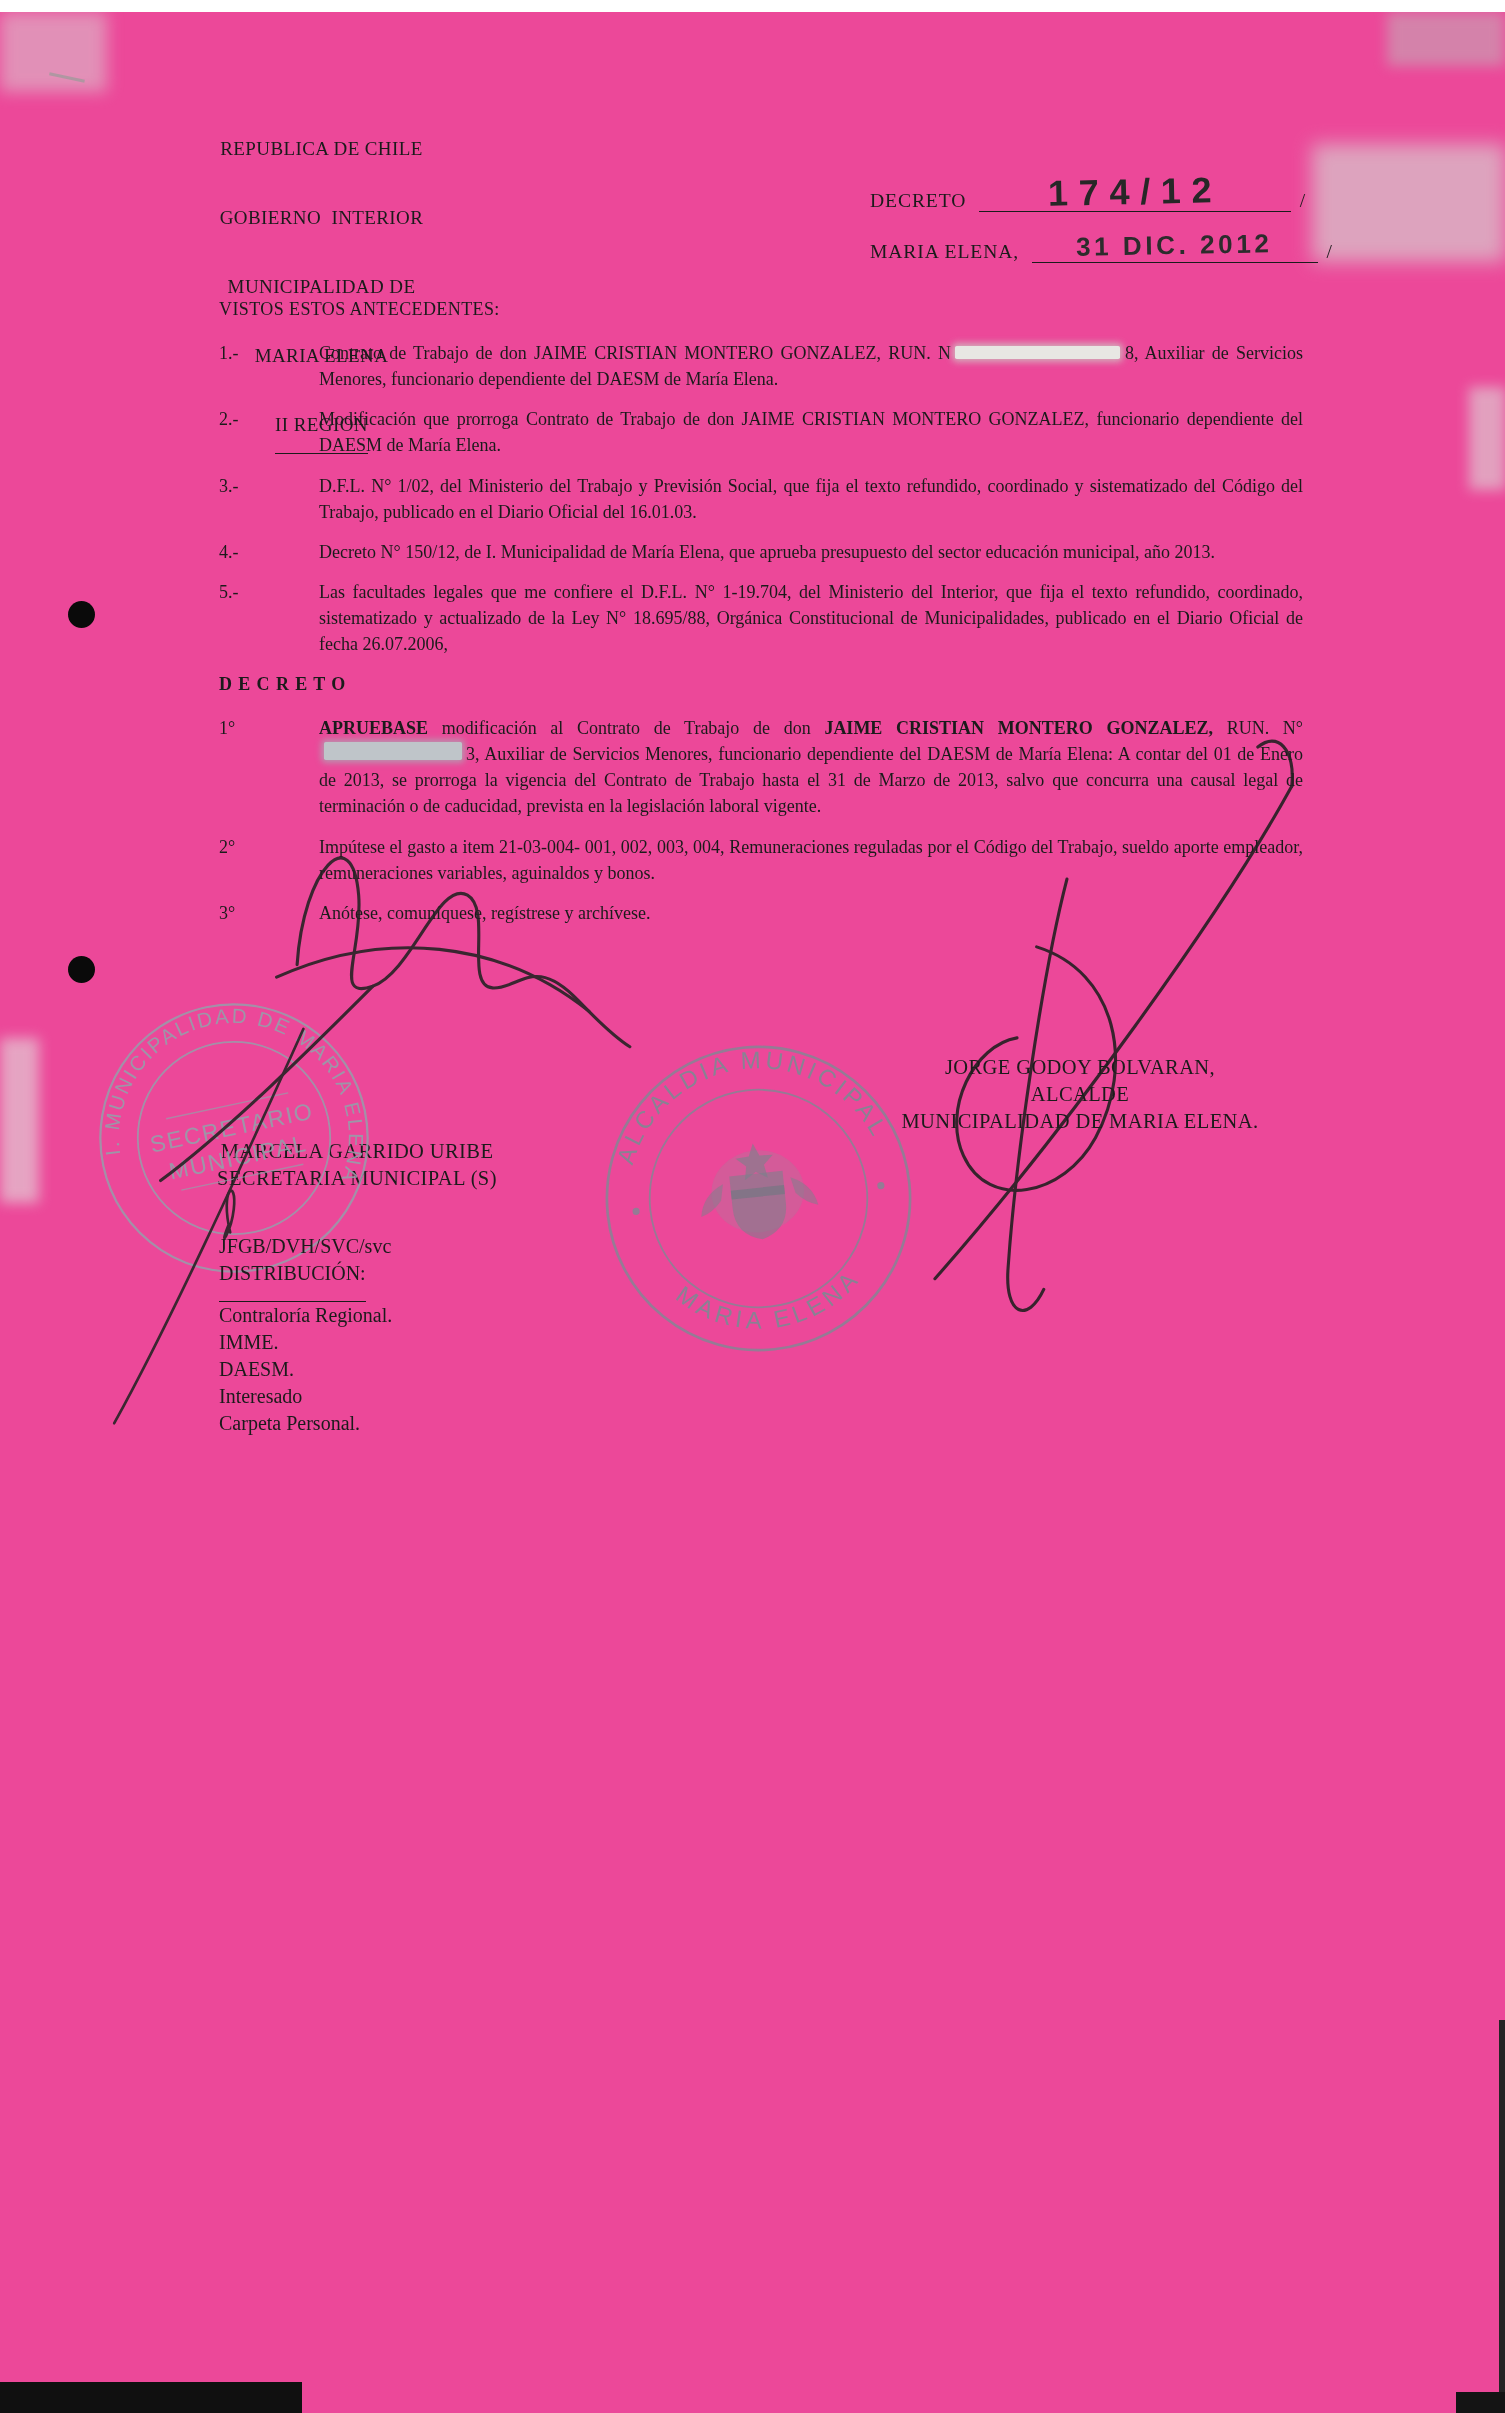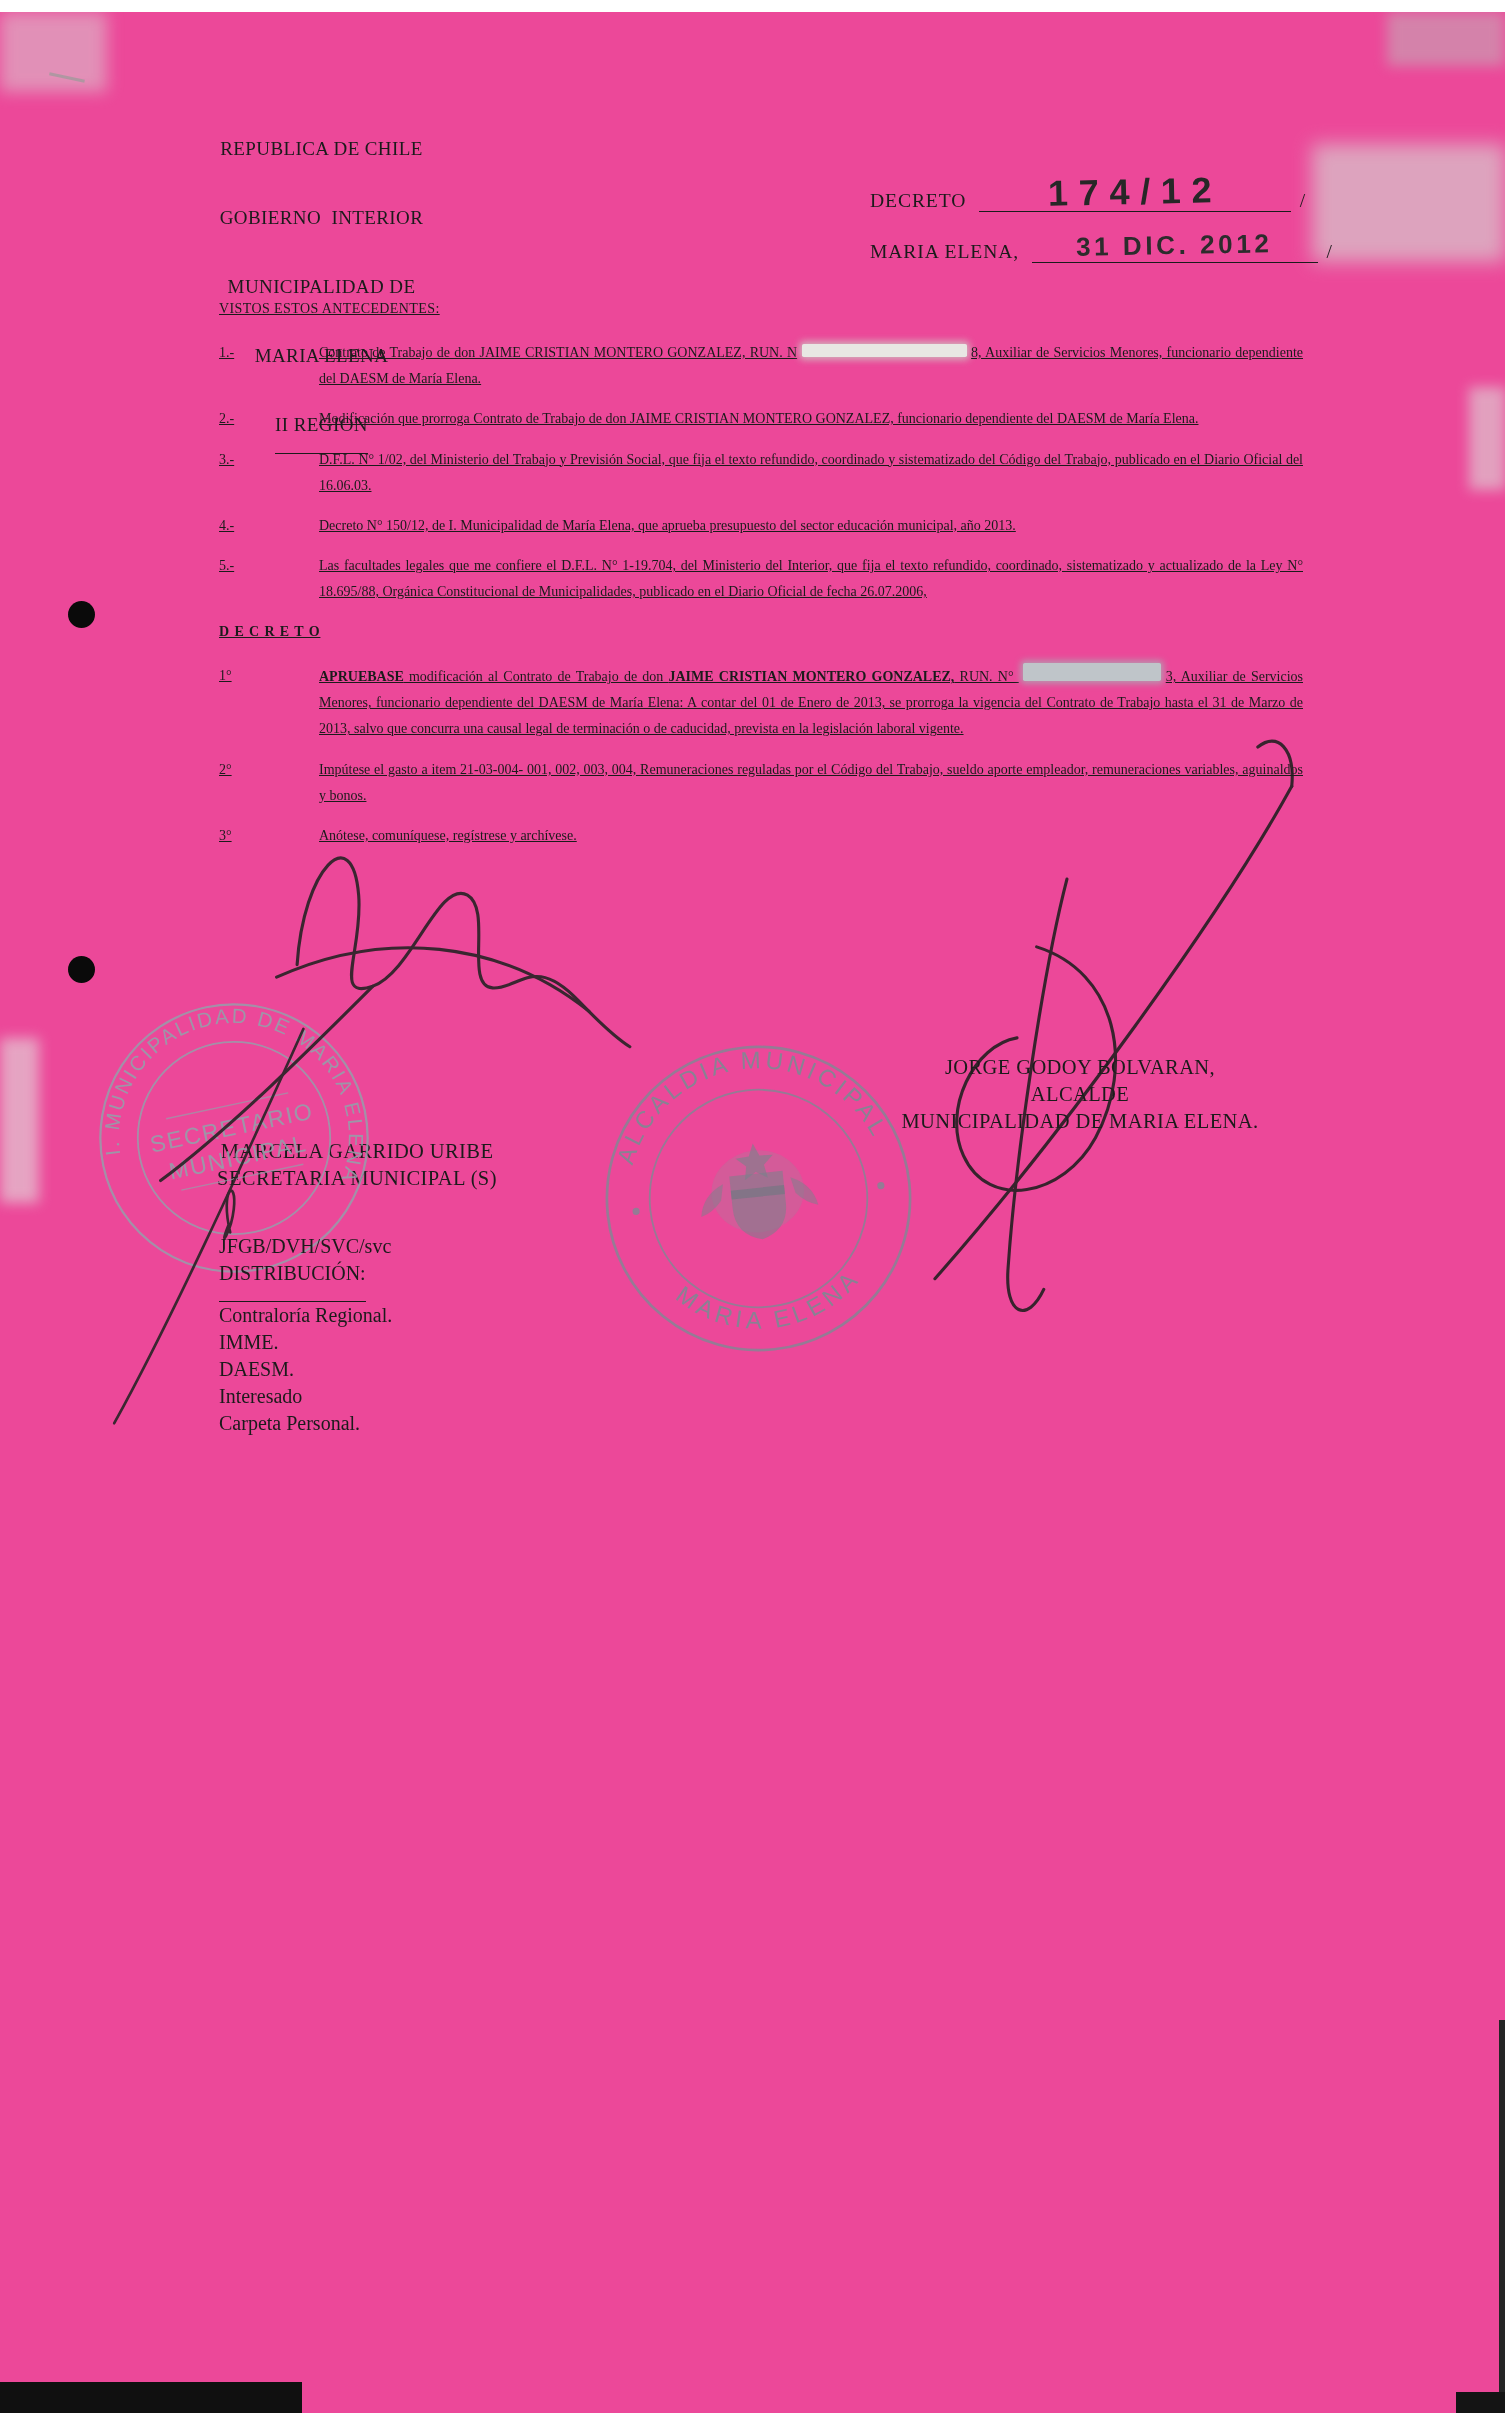--- a/index.html
+++ b/index.html
@@ -53,21 +53,21 @@
     font-size:36px; letter-spacing:10.7px; color:#272727; transform:rotate(-1.2deg);
     position:relative; top:1.8px;
   }
   .stamp-date {
     display:inline-block; font-family:"Liberation Sans", sans-serif; font-weight:bold;
     font-size:26px; letter-spacing:3.6px; color:#2c2c2c; transform:rotate(-1deg);
     position:relative; top:3.6px;
   }
 
   
-  .content { position:absolute; left:219px; top:284px; width:1084px; font-size:14px; line-height:26px;text-decoration:underline; }
+  .content { position:absolute; left:219px; top:284px; width:1084px; font-size:18px; line-height:26px; }
   .vistos { margin-bottom:18px; letter-spacing:0.4px; }
   .item { display:flex; margin-bottom:14.3px; }
   .item .num { flex:0 0 100px; }
   .item .itext { flex:1; text-align:justify; }
   .decreto-heading { font-weight:bold; letter-spacing:0.9px; margin:5.4px 0 18px 0; }
   b { font-weight:bold; }
 
   .redact { display:inline-block; vertical-align:baseline; border-radius:1.8px; margin:0 4.5px; }
   .redact.light { width:165px; height:13.4px; background:#e8e7e3; box-shadow:0 0 7.1px 2.7px rgba(205,205,198,.8); }
   .redact.dark  { width:138px; height:18px; background:#bfc5c9; box-shadow:0 0 6.2px 2.7px rgba(168,175,181,.75); }
@@ -131,21 +131,21 @@
       <p class="itext"><span>Contrato de Trabajo de don JAIME CRISTIAN MONTERO GONZALEZ, RUN. N</span><span class="redact light"></span><span>8, Auxiliar de Servicios Menores, funcionario dependiente del DAESM de María Elena.</span></p>
     </div>
 
     <div class="item">
       <span class="num">2.-</span>
       <p class="itext">Modificación que prorroga Contrato de Trabajo de don JAIME CRISTIAN MONTERO GONZALEZ, funcionario dependiente del DAESM de María Elena.</p>
     </div>
 
     <div class="item">
       <span class="num">3.-</span>
-      <p class="itext">D.F.L. N° 1/02, del Ministerio del Trabajo y Previsión Social, que fija el texto refundido, coordinado y sistematizado del Código del Trabajo, publicado en el Diario Oficial del 16.06.03.</p>
+      <p class="itext">D.F.L. N° 1/02, del Ministerio del Trabajo y Previsión Social, que fija el texto refundido, coordinado y sistematizado del Código del Trabajo, publicado en el Diario Oficial del 16.01.03.</p>
     </div>
 
     <div class="item">
       <span class="num">4.-</span>
       <p class="itext">Decreto N° 150/12, de I. Municipalidad de María Elena, que aprueba presupuesto del sector educación municipal, año 2013.</p>
     </div>
 
     <div class="item">
       <span class="num">5.-</span>
       <p class="itext">Las facultades legales que me confiere el D.F.L. N° 1-19.704, del Ministerio del Interior, que fija el texto refundido, coordinado, sistematizado y actualizado de la Ley N° 18.695/88, Orgánica Constitucional de Municipalidades, publicado en el Diario Oficial de fecha 26.07.2006,</p>

